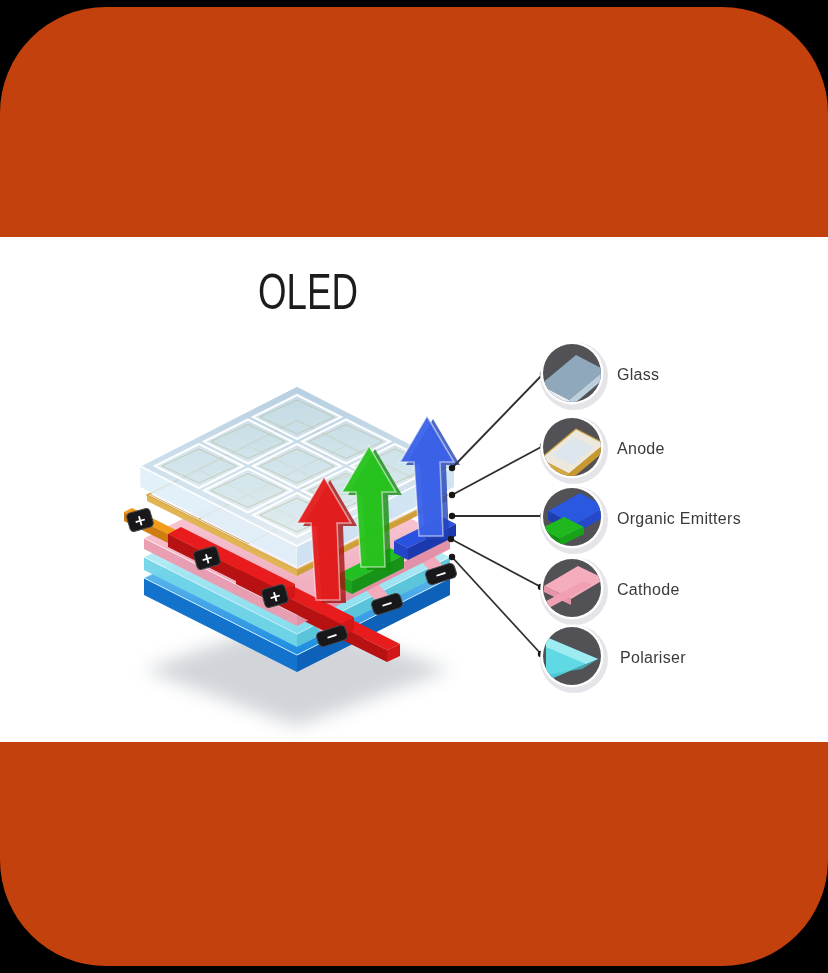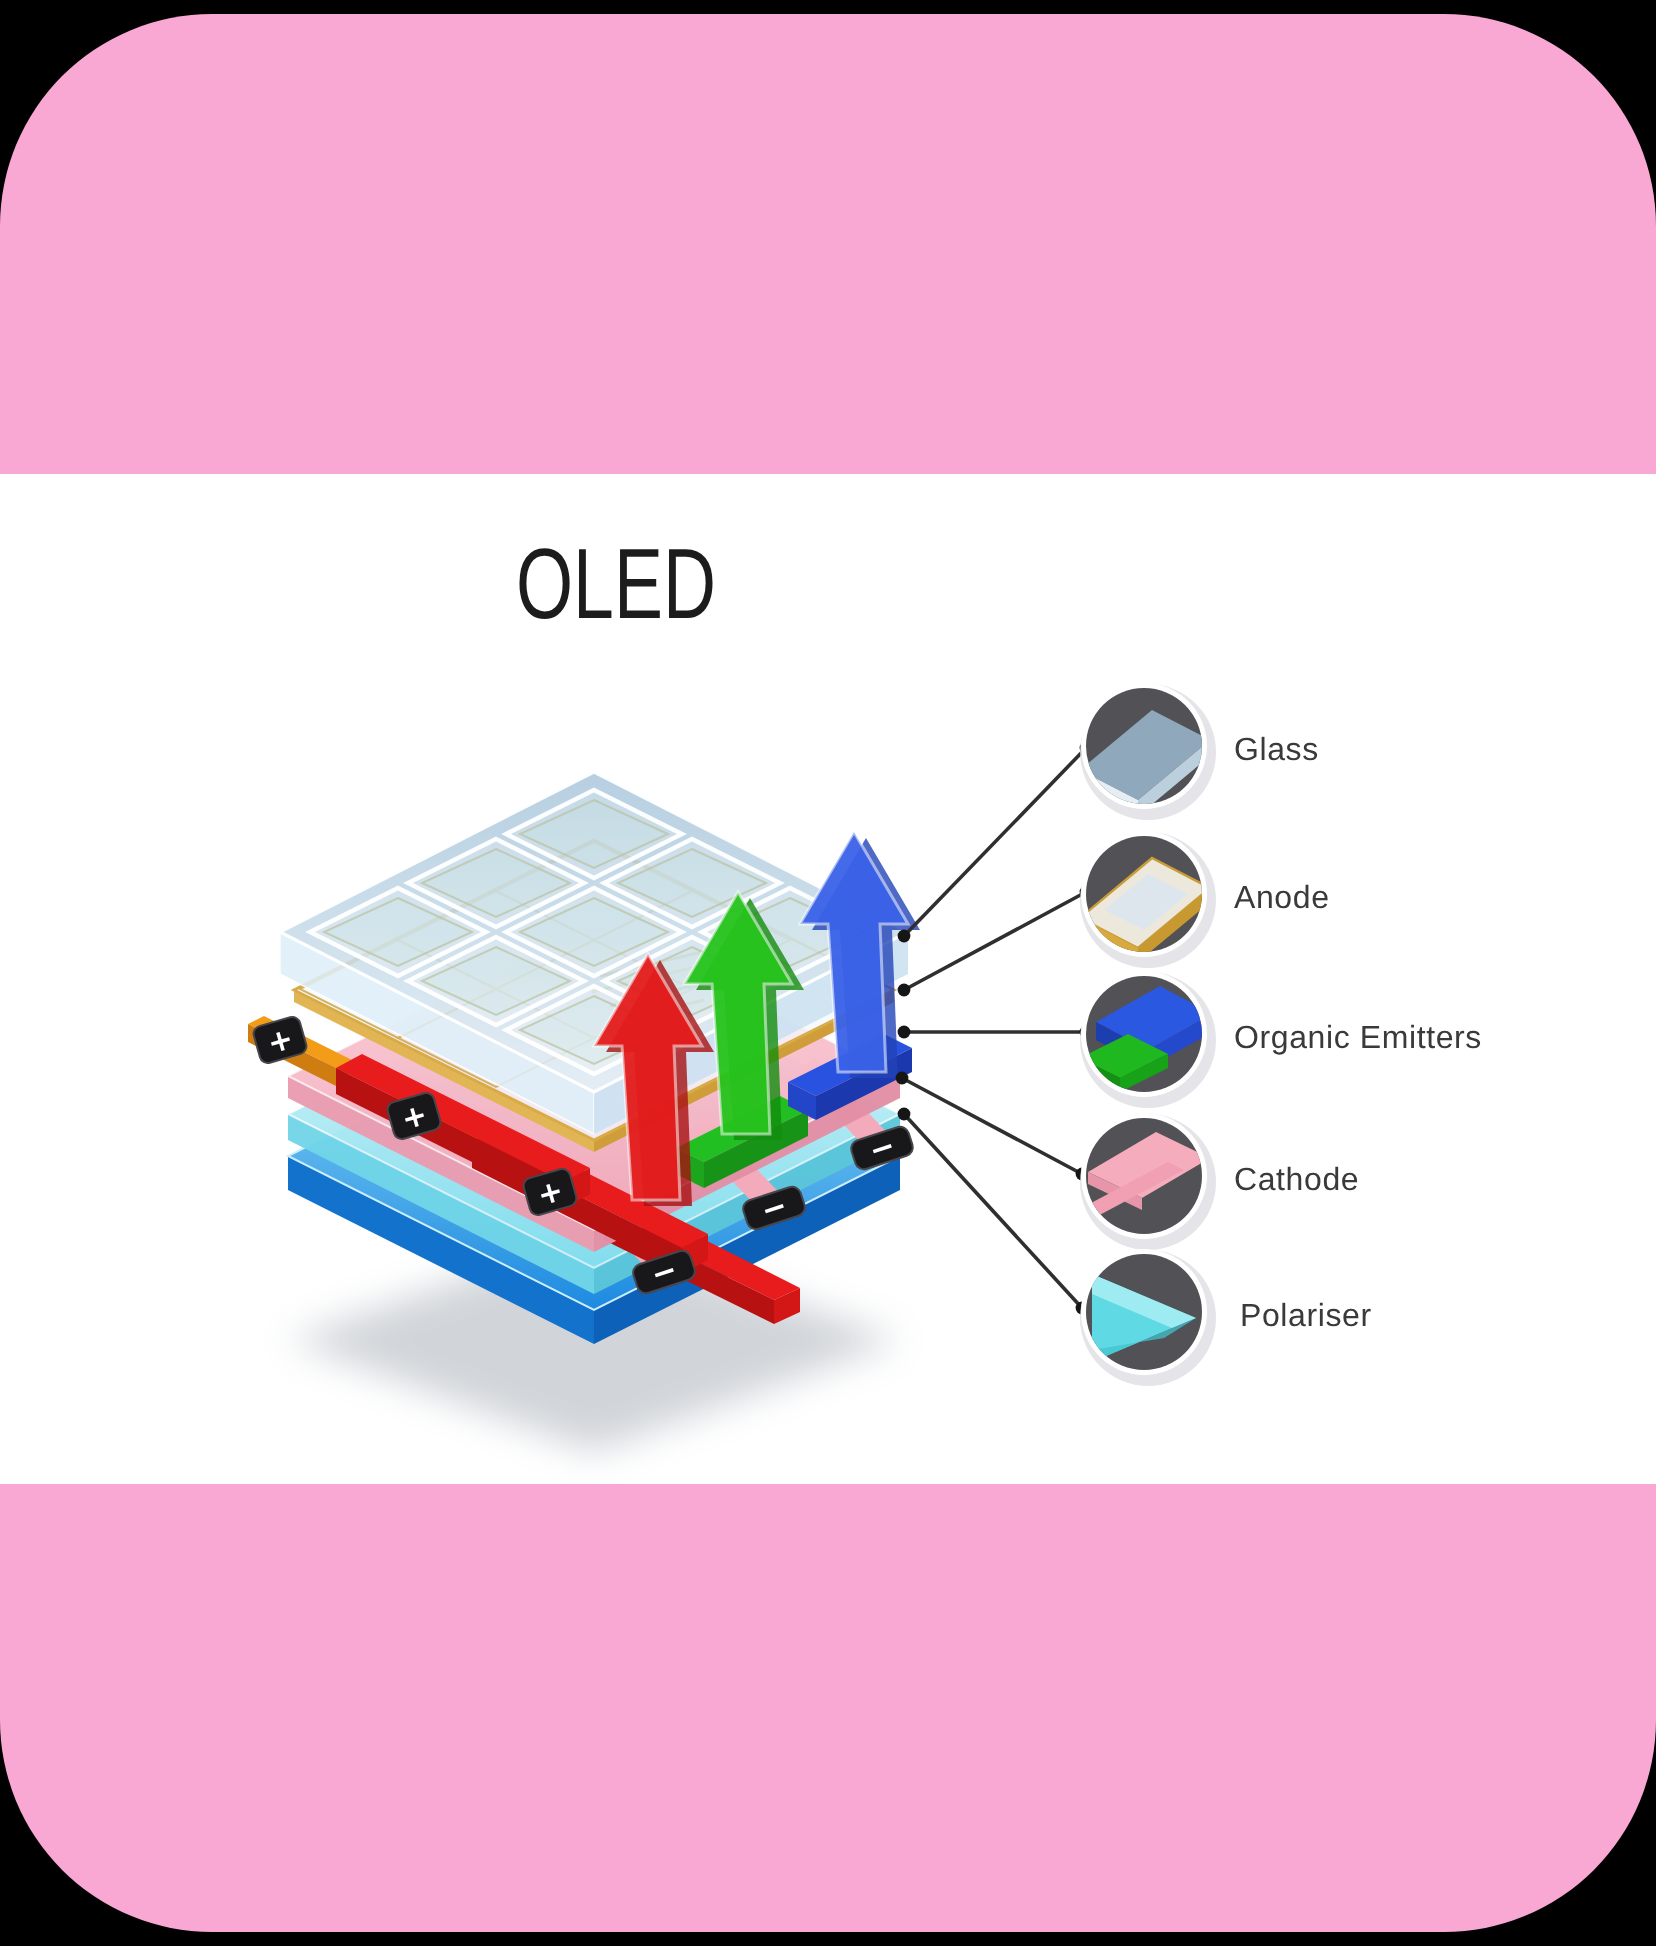--- a/index.html
+++ b/index.html
@@ -1,18 +1,18 @@
 <!DOCTYPE html>
 <html><head>
 <meta charset="utf-8">
 <style>
   html,body{margin:0;padding:0;background:#000;width:828px;height:973px;overflow:hidden;}
   .canvas{
     position:absolute; left:0; right:0; top:7px; bottom:7px;
-    background:#f9a8d4; border-radius:106px;
+    background:#c2410c; border-radius:106px;
     overflow:hidden;
     text-decoration:underline;
   }
   .illustration-band{
     position:absolute; left:0; top:230px; width:828px; height:505px; background:#ffffff;
   }
   svg{position:absolute;left:0;top:-7px;width:828px;height:973px;}
   .ttl{font-family:"Liberation Sans","DejaVu Sans",sans-serif;fill:#1c1c1c;}
   .lbl{font-family:"Liberation Sans","DejaVu Sans",sans-serif;font-size:16px;fill:#3a3a3a;letter-spacing:.3px;}
   .tabtxt{font-family:"DejaVu Sans","Liberation Sans",sans-serif;font-weight:bold;fill:#ffffff;text-anchor:middle;}

